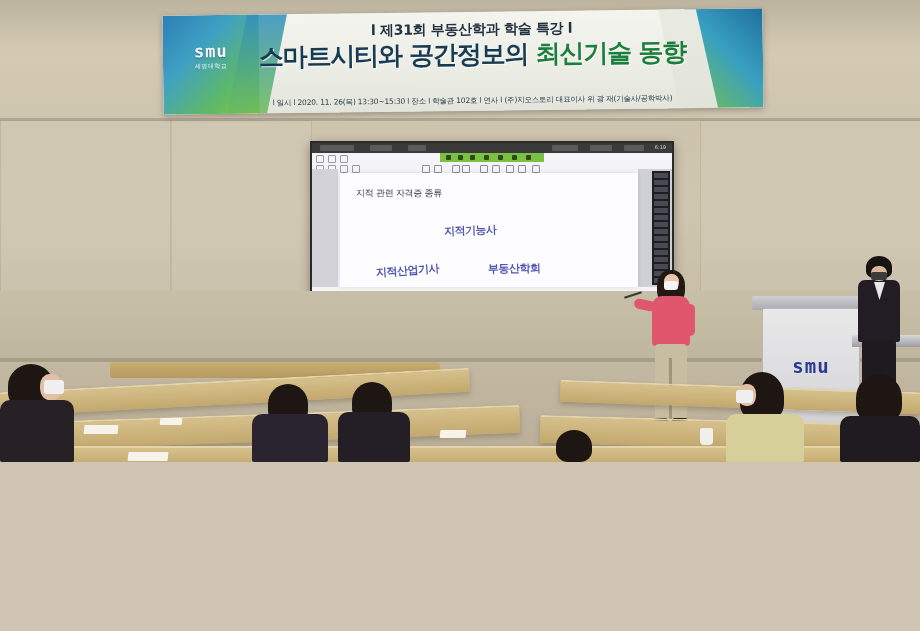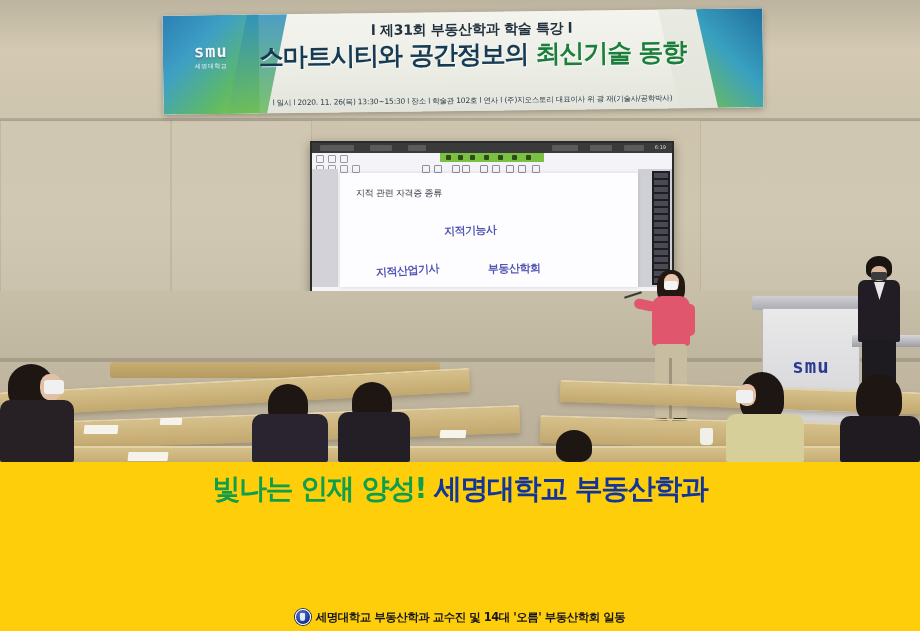--- a/index.html
+++ b/index.html
@@ -295,24 +295,13 @@
     </div>
     <div class="aud">
       <div class="aHair" style="left:856px;top:374px;width:46px;height:48px;"></div>
       <div class="aBody" style="left:840px;top:416px;width:80px;height:46px;background:#201b20;"></div>
     </div>
     <div class="aud">
       <div class="aHair" style="left:556px;top:430px;width:36px;height:32px;"></div>
     </div>
   </div>
 
-  <div id="lower">
-
-    <div id="headline"><span class="g">빛나는 인재 양성!</span><span class="b"> 세명대학교 부동산학과</span></div>
-
-    <div id="footerLine">
-      <div id="emblem"></div>
-      <div id="footerTxt">세명대학교 부동산학과 교수진 및 14대 '오름' 부동산학회 일동</div>
-    </div>
-
-    <div id="yellowStrip"></div>
-  </div>
 </div>
 
 </body></html>

